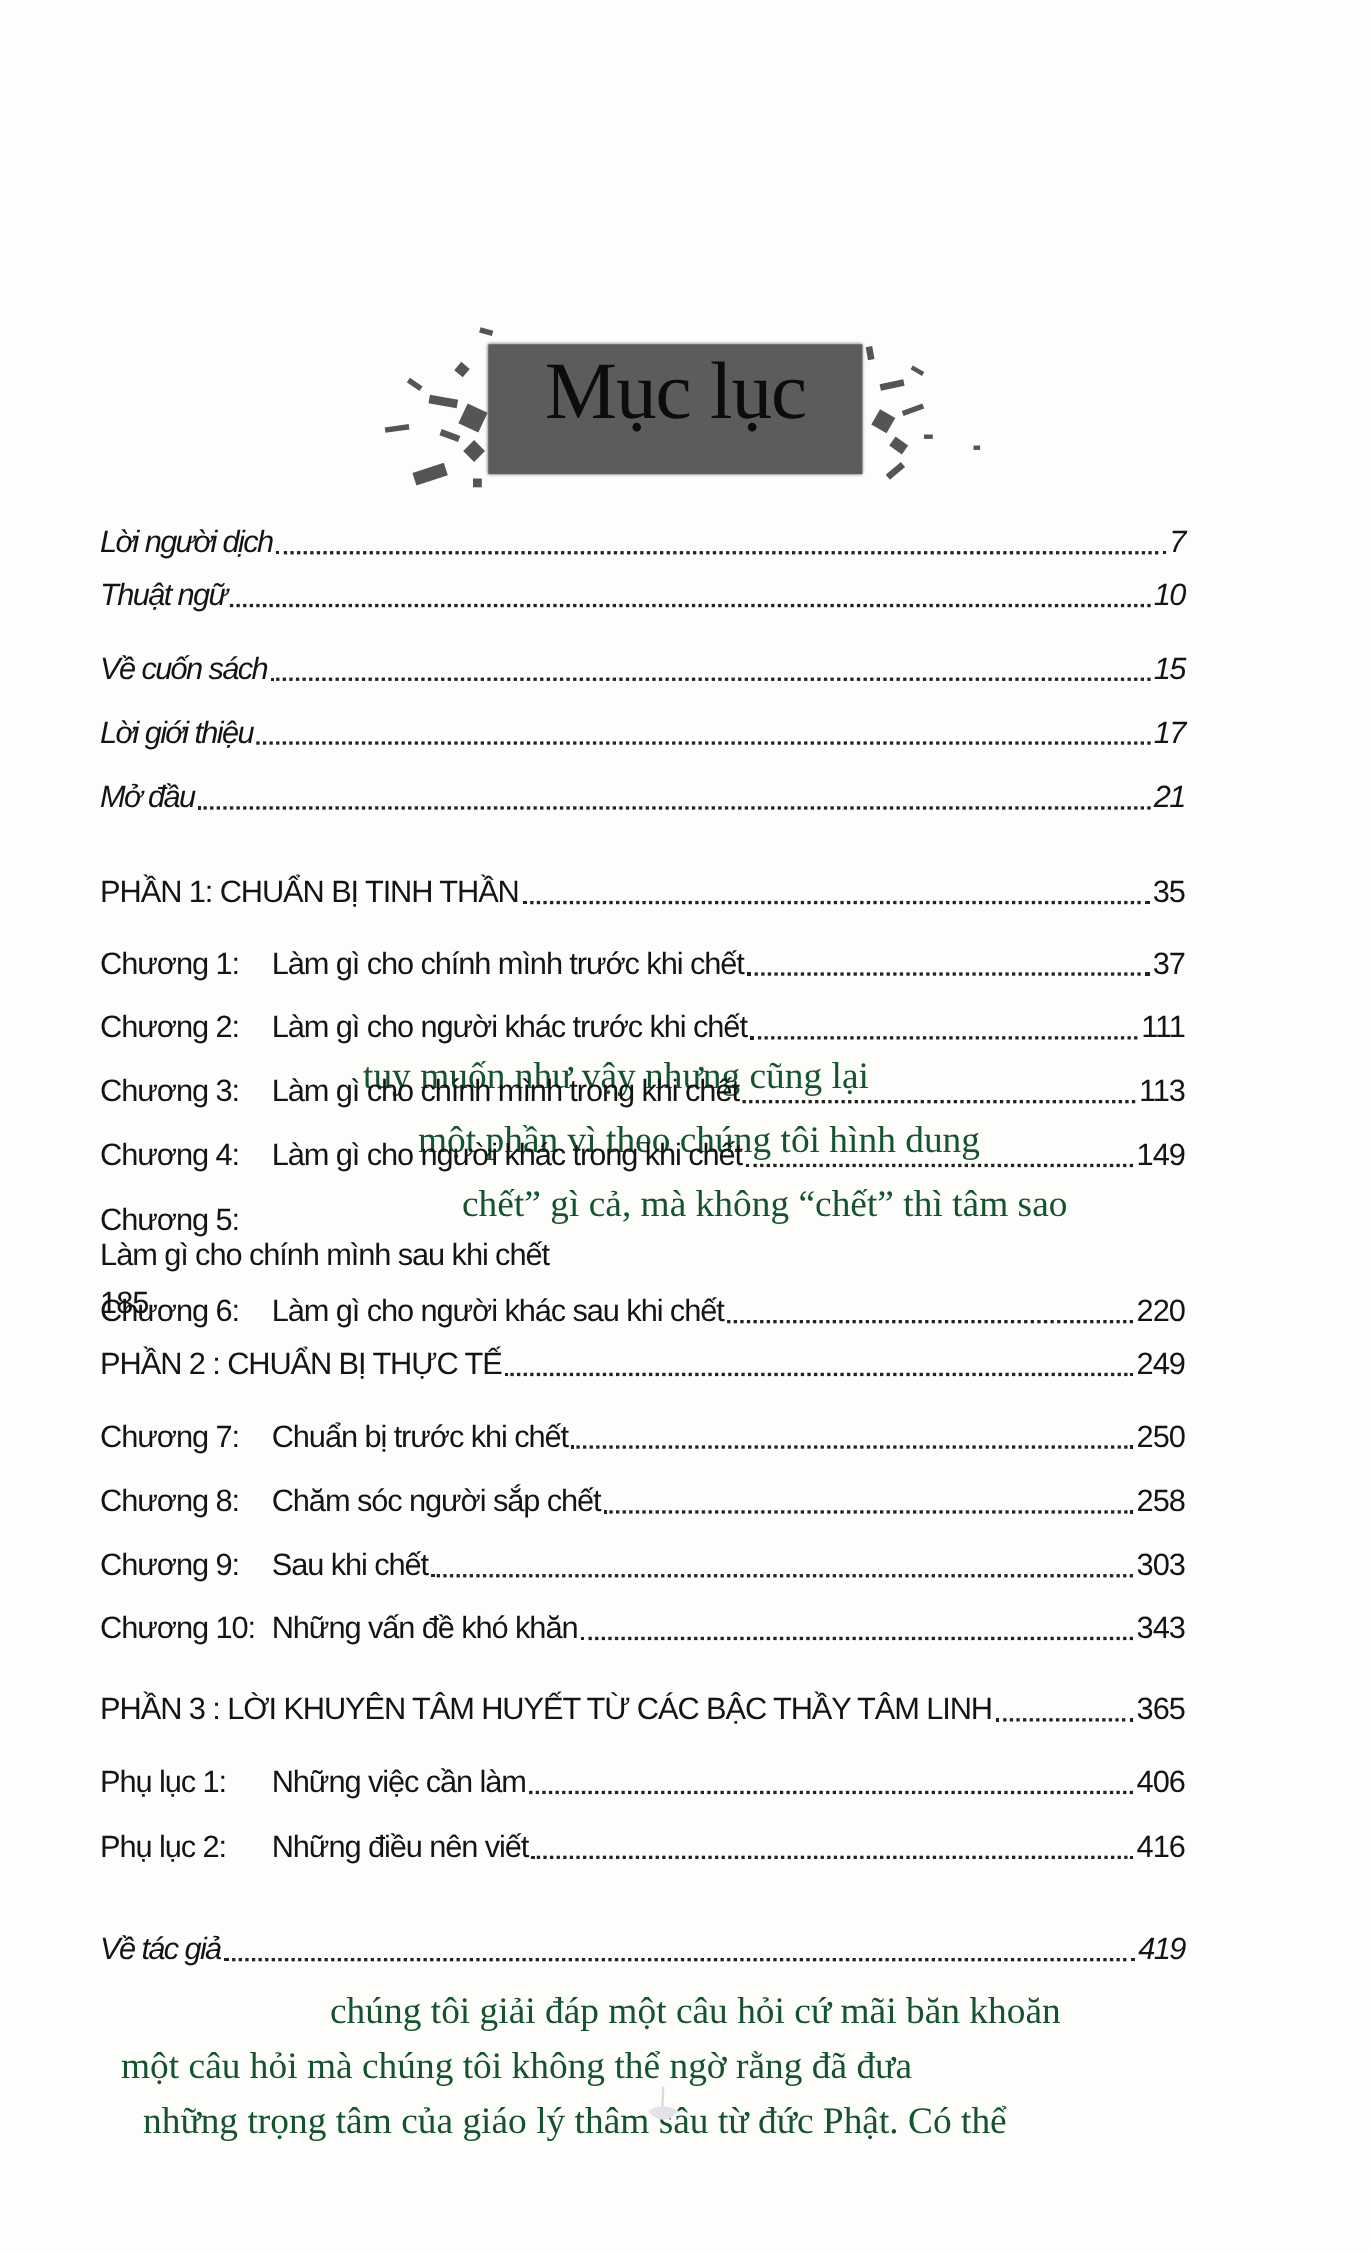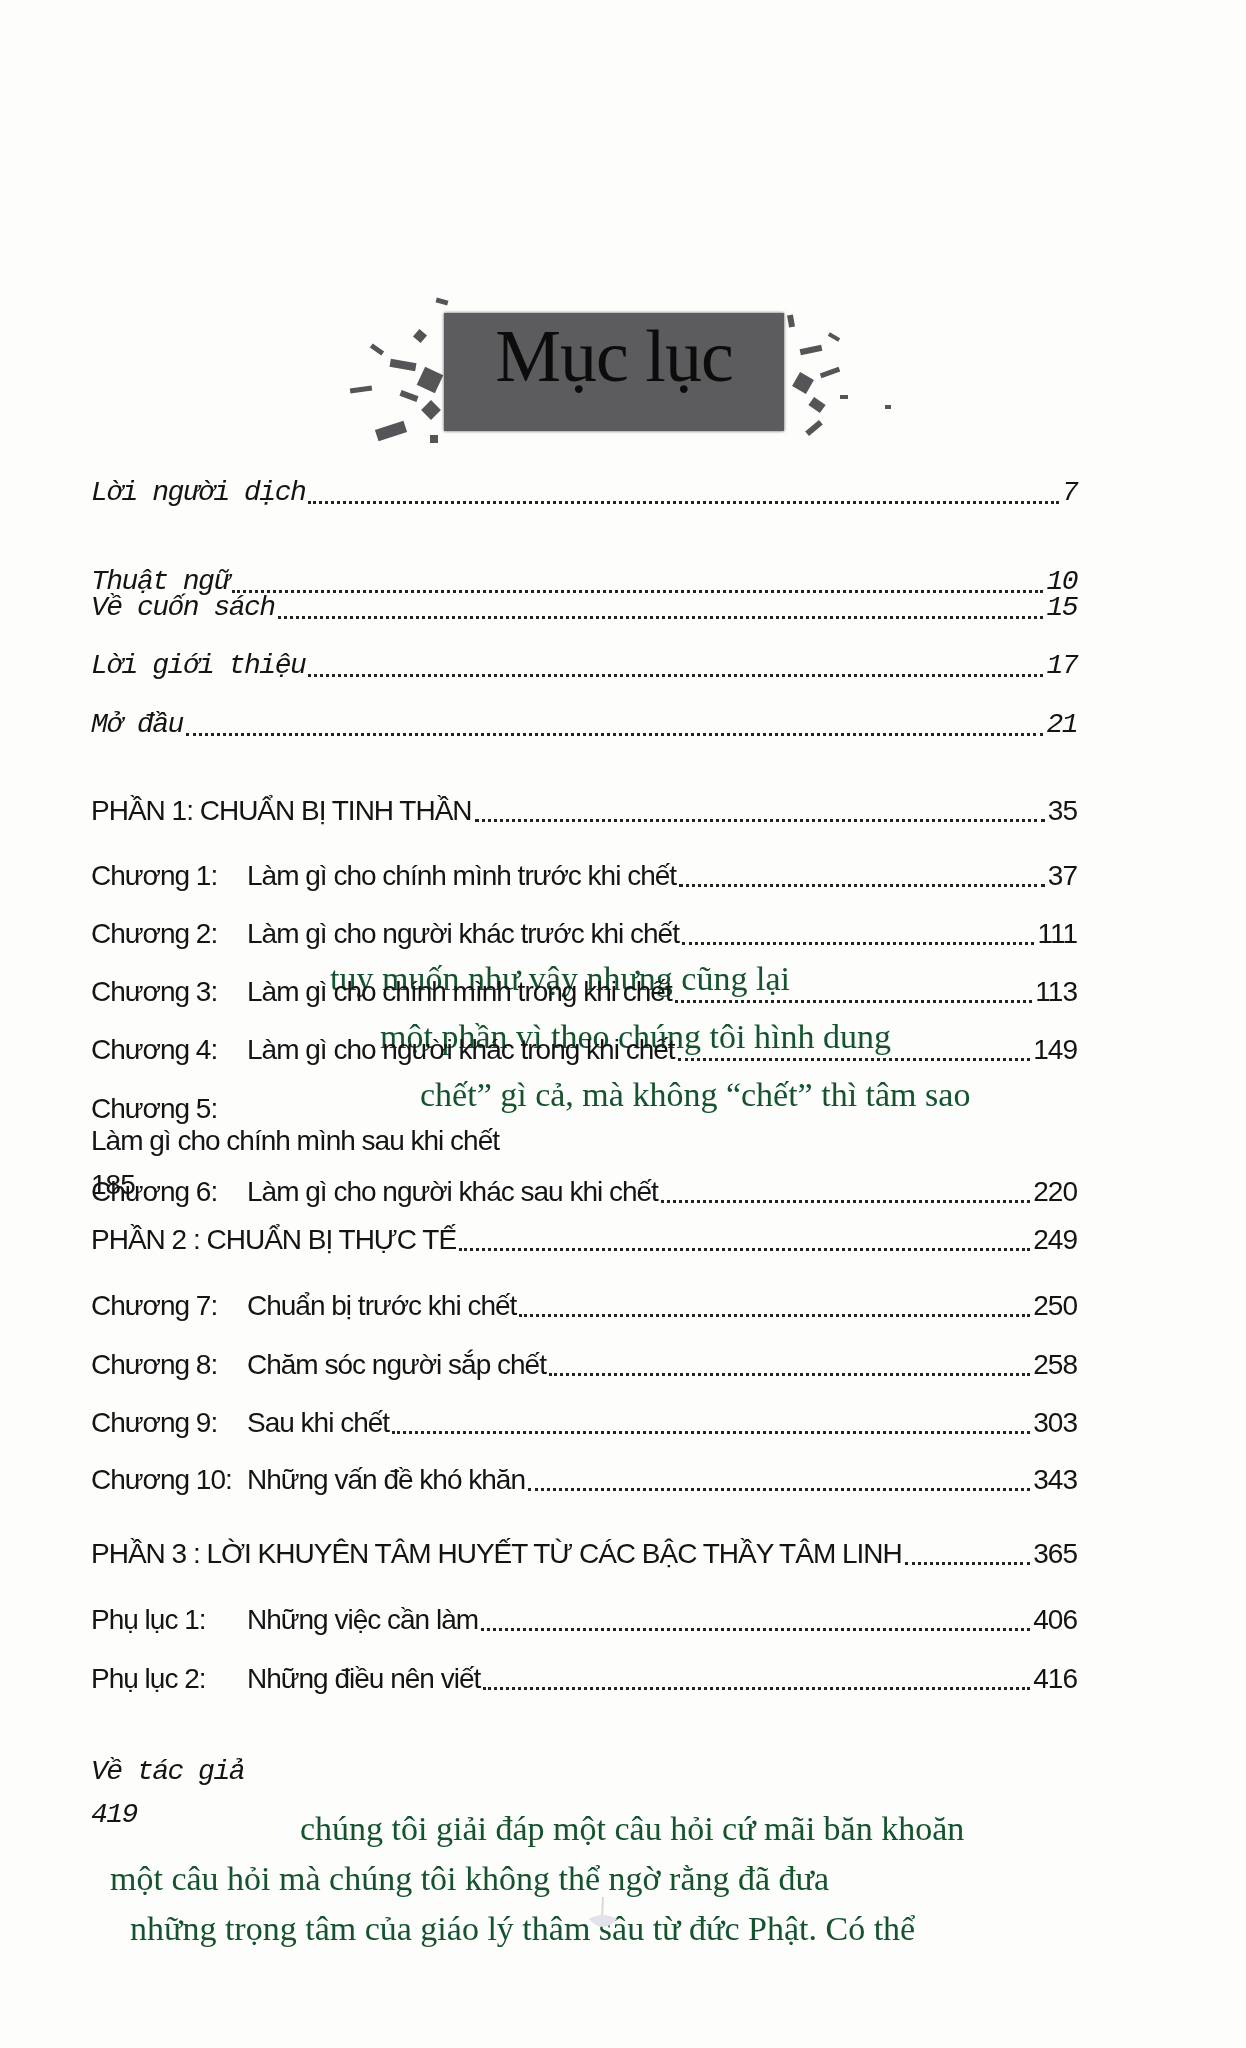--- a/index.html
+++ b/index.html
@@ -29,21 +29,21 @@
     position:absolute; left:91px; width:986px; height:36px;
     display:flex; align-items:baseline; z-index:1;
     font-size:28px; transform-origin:left;
   }
   .toc-row .lbl { white-space:nowrap; }
   .toc-row .prefix { width:156px; white-space:nowrap; flex:none; }
   .toc-row .dots {
     flex:1; margin:0 3px; border-bottom:3px dotted #222; height:0; align-self:flex-end; margin-bottom:9px;
   }
   .toc-row .pg { white-space:nowrap; }
-  .ital { font-style:italic; letter-spacing:-1.5px;font-family:Liberation Mono, monospace; }
+  .ital { font-style:italic; letter-spacing:-1.5px; }
   .part { font-weight:normal; letter-spacing:-1px; font-size:28px; }
   .chap { letter-spacing:-1px; }
   .ornament { position:absolute; left:583px; top:1895px; width:40px; height:40px; z-index:1; }
 </style>
 </head>
 <body>
 
 <div class="ghost" style="left:330px; top:960px;">tuy muốn như vậy nhưng cũng lại</div>
 <div class="ghost" style="left:380px; top:1018px;">một phần vì theo chúng tôi hình dung</div>
 <div class="ghost" style="left:420px; top:1076px;">chết” gì cả, mà không “chết” thì tâm sao</div>
@@ -73,21 +73,21 @@
   <div class="frag" style="left:545px;top:130px;width:6px;height:4px;"></div>
   <div class="title-box"></div>
   <div class="title-text">Mục lục</div>
 </div>
 
 <div class="toc-row ital" style="top:477px;">
   <span class="lbl">Lời người dịch</span>
   <span class="dots"></span>
   <span class="pg">7</span>
 </div>
-<div class="toc-row ital" style="top:566px;">
+<div class="toc-row ital" style="top:525px;">
   <span class="lbl">Thuật ngữ</span>
   <span class="dots"></span>
   <span class="pg">10</span>
 </div>
 <div class="toc-row ital" style="top:592px;">
   <span class="lbl">Về cuốn sách</span>
   <span class="dots"></span>
   <span class="pg">15</span>
 </div>
 <div class="toc-row ital" style="top:650px;">
@@ -184,21 +184,21 @@
   <span class="dots"></span>
   <span class="pg">406</span>
 </div>
 <div class="toc-row chap" style="top:1663px;">
   <span class="prefix">Phụ lục 2:</span>
   <span class="lbl">Những điều nên viết</span>
   <span class="dots"></span>
   <span class="pg">416</span>
 </div>
 
-<div class="toc-row ital" style="top:1756px;flex-direction:column;">
+<div class="toc-row ital" style="top:1756px;">
   <span class="lbl">Về tác giả</span>
   <span class="dots"></span>
   <span class="pg">419</span>
 </div>
 
 <svg class="ornament" viewBox="0 0 40 40">
   <line x1="20" y1="2" x2="19" y2="24" stroke="#d8d8e0" stroke-width="2"></line>
   <path d="M6 24 Q20 16 34 24 Q20 40 6 24Z" fill="#e2e2ea"></path>
 </svg>
 

